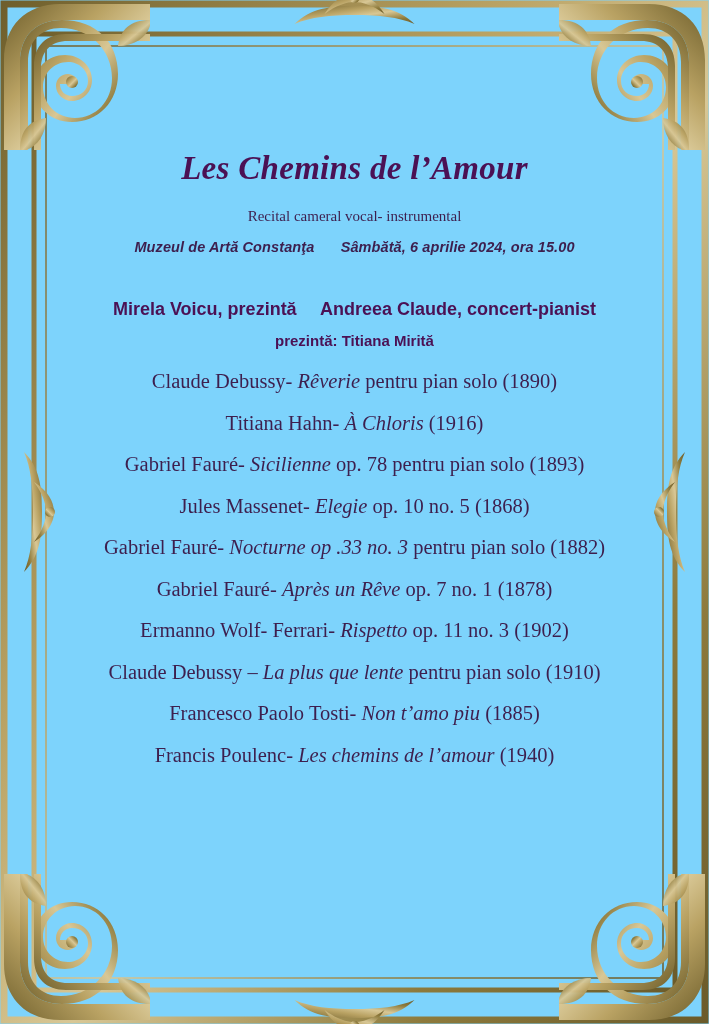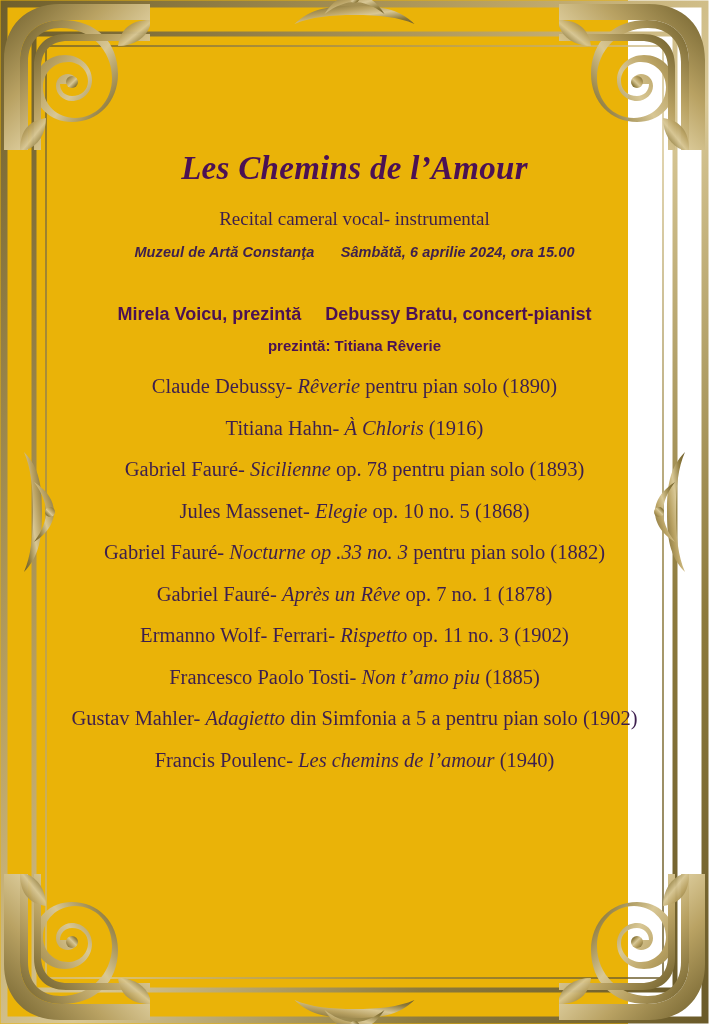--- a/index.html
+++ b/index.html
@@ -10,23 +10,23 @@
   body {
     width: 709px;
     height: 1024px;
     overflow: hidden;
     font-family: "Liberation Serif", serif;
     color: #3d1f4e;
   }
 
   .poster {
     position: relative;
-    width: 628px;
+    width: 709px;
     height: 1024px;
-    background: #eab308;
+    background: #7dd3fc;
   }
 
   
   .frame-svg {
     position: absolute;
     left: 0;
     top: 0;
     width: 709px;
     height: 1024px;
     pointer-events: none;
@@ -47,21 +47,21 @@
     font-weight: bold;
     font-size: 33px;
     color: #4b1154;
     letter-spacing: 0.3px;
     margin: 0 0 22px 0;
     line-height: 1.1;
   }
 
   .subtitle {
     font-family: "Liberation Serif", serif;
-    font-size: 19px;
+    font-size: 15px;
     color: #3d1f4e;
     margin: 0 0 14px 0;
   }
 
   .venue-line {
     font-family: "Liberation Sans", sans-serif;
     font-weight: bold;
     font-size: 14.5px;
     color: #3d1f4e;
     margin: 0 0 44px 0;
@@ -184,24 +184,24 @@
 
     <div class="venue-line">
       <span>Muzeul de Artă Constanţa</span>
       <span class="gap"></span>
       <span>Sâmbătă, 6 aprilie 2024, ora 15.00</span>
     </div>
 
     <div class="performers">
       <span>Mirela Voicu, prezintă</span>
       <span class="gap"></span>
-      <span>Debussy Bratu, concert-pianist</span>
+      <span>Andreea Claude, concert-pianist</span>
     </div>
 
-    <div class="presenter">prezintă: Titiana Rêverie</div>
+    <div class="presenter">prezintă: Titiana Mirită</div>
 
     <ul class="program">
       <li>
         <span>Claude Debussy-</span>
         <span class="work">Rêverie</span>
         <span>pentru pian solo (1890)</span>
       </li>
       <li>
         <span>Titiana Hahn-</span>
         <span class="work">À Chloris</span>
@@ -226,30 +226,30 @@
         <span>Gabriel Fauré-</span>
         <span class="work">Après un Rêve</span>
         <span>op. 7 no. 1 (1878)</span>
       </li>
       <li>
         <span>Ermanno Wolf- Ferrari-</span>
         <span class="work">Rispetto</span>
         <span>op. 11 no. 3 (1902)</span>
       </li>
       <li>
+        <span>Claude Debussy –</span>
+        <span class="work">La plus que lente</span>
+        <span>pentru pian solo (1910)</span>
+      </li>
+      <li>
         <span>Francesco Paolo Tosti-</span>
         <span class="work">Non t’amo piu</span>
         <span>(1885)</span>
       </li>
       <li>
-        <span>Gustav Mahler-</span>
-        <span class="work">Adagietto</span>
-        <span>din Simfonia a  5 a pentru pian solo (1902)</span>
-      </li>
-      <li>
         <span>Francis Poulenc-</span>
         <span class="work">Les chemins de l’amour</span>
         <span>(1940)</span>
       </li>
     </ul>
 
   </div>
 </div>
 
 </body></html>

